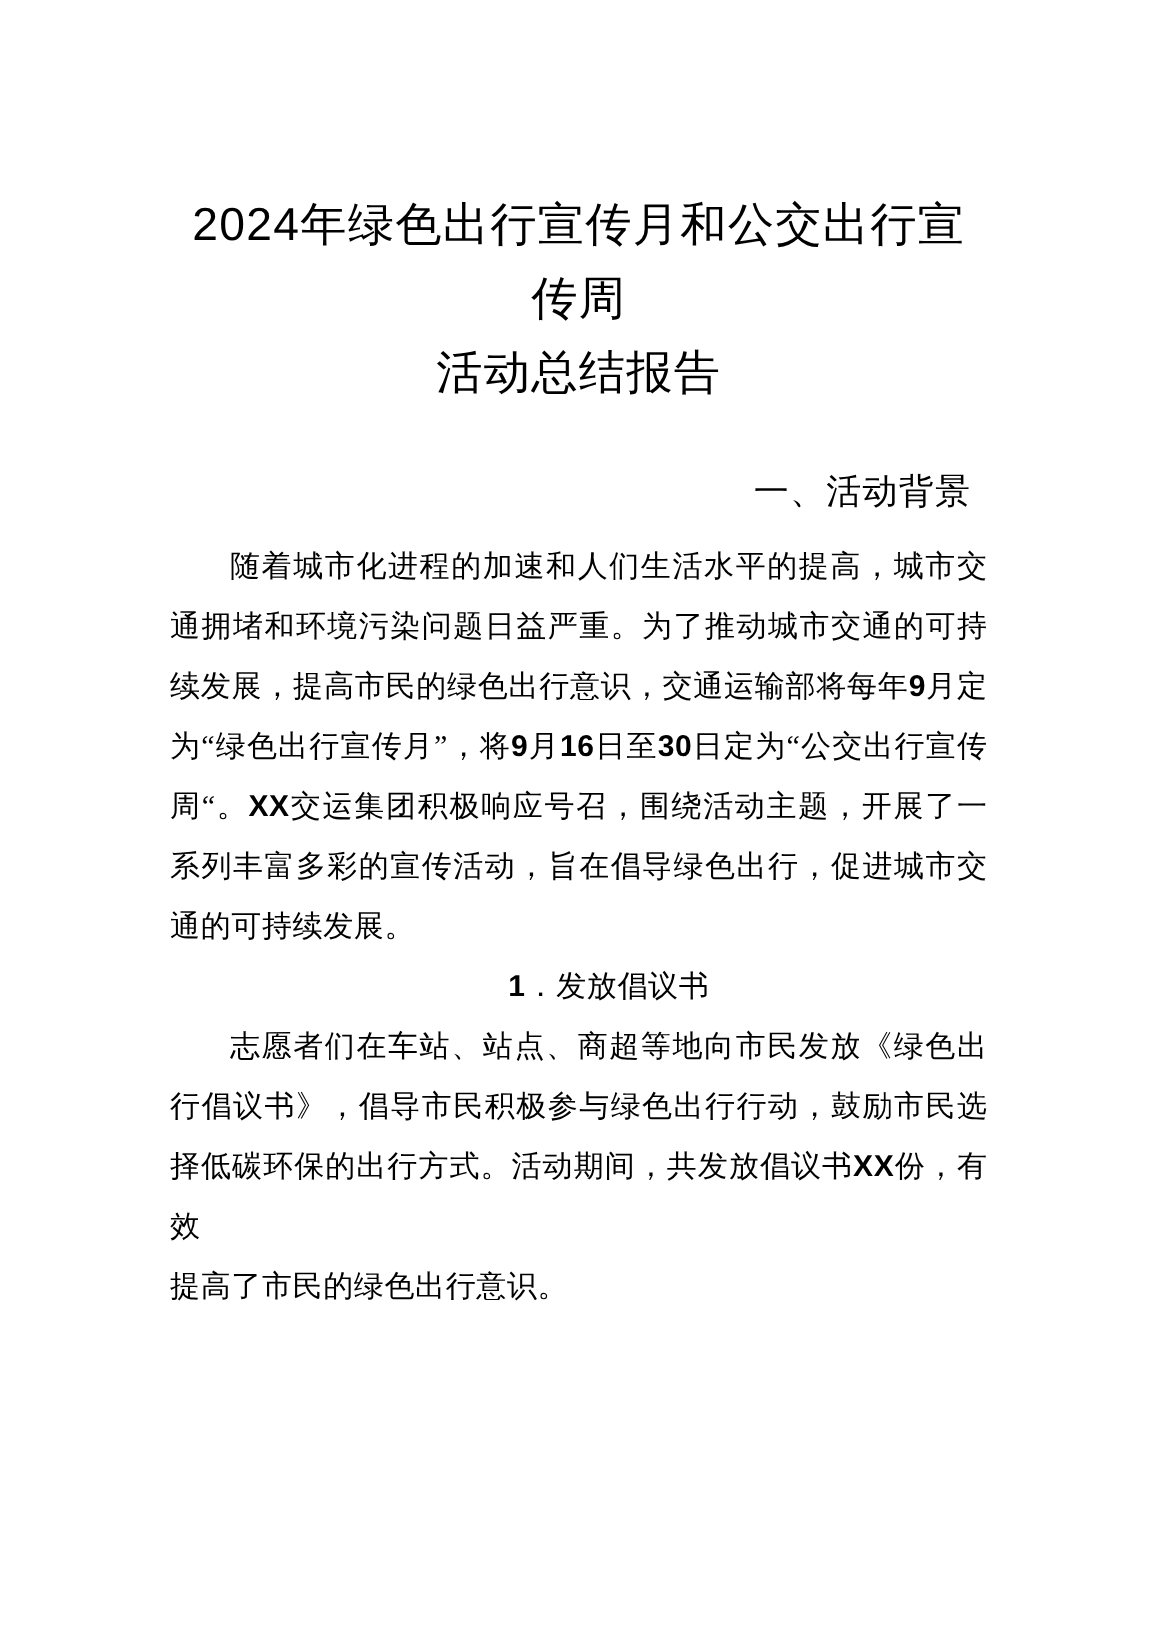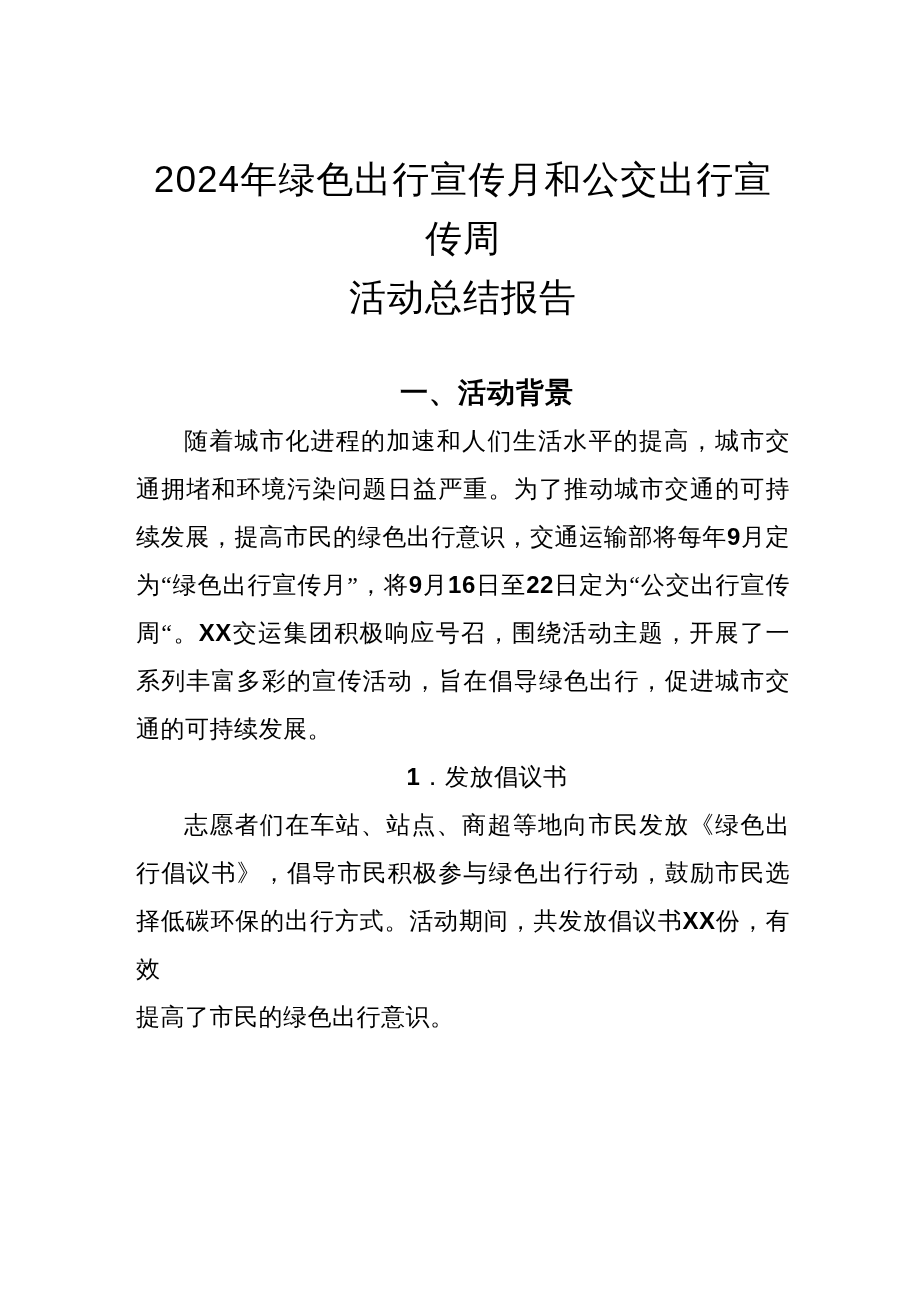--- a/index.html
+++ b/index.html
@@ -36,27 +36,27 @@
     letter-spacing: 0.5px;
   }
   .para {
     margin: 0;
     text-indent: 48px;
   }
   .para.no-indent {
     text-indent: 0;
   }
   .section-heading {
-    margin: 0;
+    margin: 13px;
     font-family: "Liberation Sans", sans-serif;
-    font-weight: 700;
+    font-weight: 400;
     font-size: 28px;
     line-height: 48px;
     text-indent: 48px;
-    text-align: center;
+    text-align: right;
     letter-spacing: 1px;
   }
   .section-heading.second {
     margin-top: 8px;
   }
   .sub-heading {
     margin: 0;
     text-indent: 48px;
     text-align: center;
   }
@@ -74,21 +74,21 @@
     <h1 class="doc-title">
       <span style="display:block">2024年绿色出行宣传月和公交出行宣传周</span>
       <span style="display:block">活动总结报告</span>
     </h1>
 
     <div class="body-text">
 
 
       <h2 class="section-heading">一、活动背景</h2>
 
-      <p class="para"><span>随着城市化进程的加速和人们生活水平的提高，城市交通拥堵和环境污染问题日益严重。为了推动城市交通的可持续发展，提高市民的绿色出行意识，交通运输部将每年</span><b>9</b><span>月定为“绿色出行宣传月”，将</span><b>9</b><span>月</span><b>16</b><span>日至</span><b>22</b><span>日定为“公交出行宣传周“。</span><b>XX</b><span>交运集团积极响应号召，围绕活动主题，开展了一系列丰富多彩的宣传活动，旨在倡导绿色出行，促进城市交通的可持续发展。</span></p>
+      <p class="para"><span>随着城市化进程的加速和人们生活水平的提高，城市交通拥堵和环境污染问题日益严重。为了推动城市交通的可持续发展，提高市民的绿色出行意识，交通运输部将每年</span><b>9</b><span>月定为“绿色出行宣传月”，将</span><b>9</b><span>月</span><b>16</b><span>日至</span><b>30</b><span>日定为“公交出行宣传周“。</span><b>XX</b><span>交运集团积极响应号召，围绕活动主题，开展了一系列丰富多彩的宣传活动，旨在倡导绿色出行，促进城市交通的可持续发展。</span></p>
 
 
       <p class="para sub-heading"><b>1</b><span>．发放倡议书</span></p>
 
       <p class="para"><span>志愿者们在车站、站点、商超等地向市民发放《绿色出行倡议书》，倡导市民积极参与绿色出行行动，鼓励市民选择低碳环保的出行方式。活动期间，共发放倡议书</span><b>XX</b><span>份，有效</span></p>
 
       <p class="para no-indent">提高了市民的绿色出行意识。</p>
 
     </div>
   </div>

